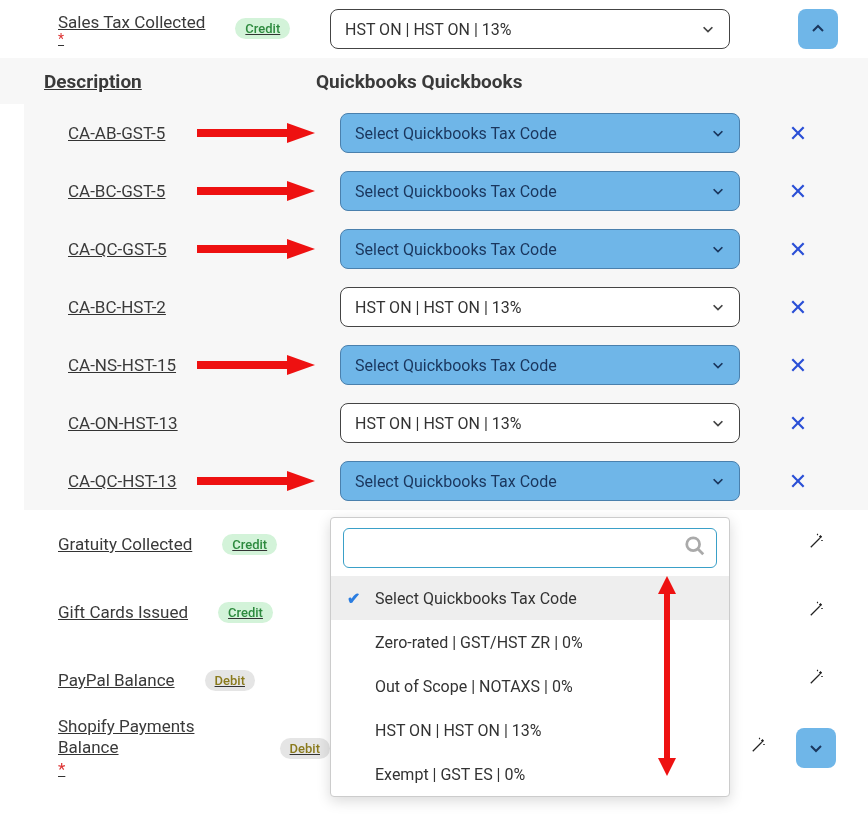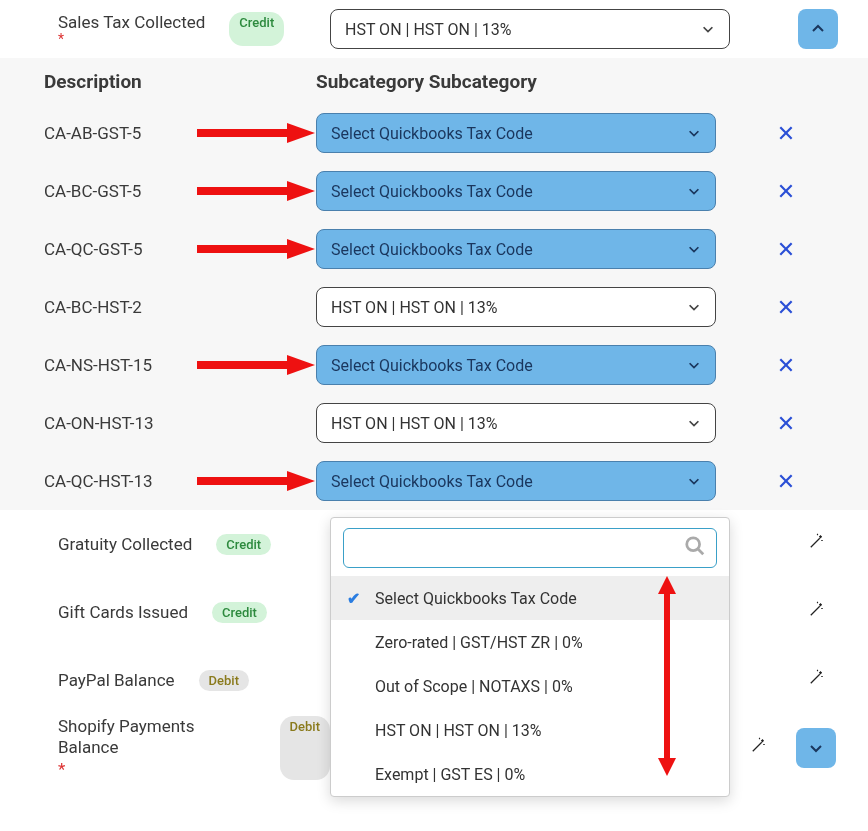--- a/index.html
+++ b/index.html
@@ -14,22 +14,22 @@
     color: #333;
   }
   .wrap { padding: 0 0 0 0; }
   .row {
     display: flex;
     align-items: center;
     height: 58px;
     padding: 0 12px 0 44px;
   }
   .row.hdr { background: #f7f7f7; height: 46px; }
-  .row.tax { background: #f7f7f7; }
-  .col-desc { width: 272px; display:flex; gap:20px;}
+  .row.tax { background: #f7f7f7; margin-left: 24px; }
+  .col-desc { width: 272px; display:flex; align-items:center; gap:26px;text-decoration:underline;}
   .col-sub  { width: 400px; }
   .col-act  { flex:1; display:flex; align-items:center; justify-content:center; gap:10px; position:relative;}
   .label {
     color: #3a3a3a;
     font-size: 17px;
     line-height: 1.2;
   }
   .hdr-label { font-weight:700; font-size:19px; color:#3a3a3a;}
   .badge {
     display:inline-block;
@@ -174,21 +174,21 @@
           </svg>
       </div>
     </div>
   </div>
 
   <div class="row hdr">
     <div class="col-desc">
       <span class="hdr-label">Description</span>
     </div>
     <div class="col-sub">
-      <span class="hdr-label">Subcategory Subcategory</span>
+      <span class="hdr-label">Quickbooks Quickbooks</span>
     </div>
     <div class="col-act"></div>
   </div>
 
   <div id="tax-rows">
       <div class="row tax">
     <div class="col-desc">
       <span class="label">CA-AB-GST-5</span>
     </div>
     <div class="col-sub">

